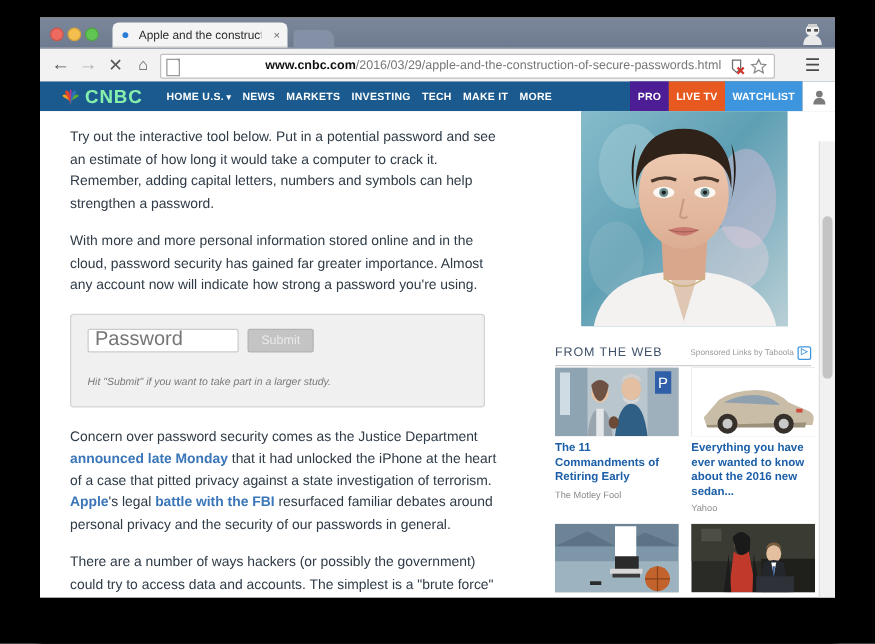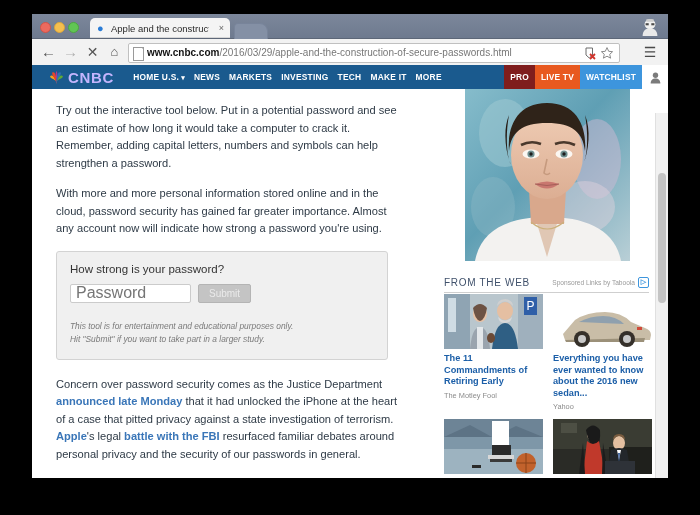--- a/index.html
+++ b/index.html
@@ -59,21 +59,21 @@
   .navbtn{
     position:absolute;top:4px;width:17px;height:18px;
     font-size:15px;line-height:18px;text-align:center;color:#555;
   }
   #back{left:8px;}
   #fwd{left:30px;color:#b0b0b0;}
   #stop{left:52px;font-size:14px;}
   #home{left:74px;font-size:13px;}
   #omnibox{
     position:absolute;left:96px;top:4px;right:48px;height:18px;
-    background:#fff;border:1px solid #c0c0c0;border-radius:2px;
+    background:#fff;border:1px solid #c0c0c0;border-radius:2px;text-align:right;
   }
   #page-icon{
     position:absolute;left:4px;top:3px;width:9px;height:12px;
     background:#fff;border:1px solid #9a9a9a;
   }
   #page-icon:after{
     content:"";position:absolute;right:-1px;top:-1px;
     border-left:3px solid transparent;border-top:3px solid #9a9a9a;
   }
   #url{
@@ -92,34 +92,34 @@
     position:absolute;left:0;top:51px;width:636px;height:413px;
     background:#fff;overflow:hidden;
   }
   
   #cnbc-nav{
     position:relative;height:24px;background:#1a5a8e;
     display:flex;align-items:center;
   }
   #peacock{width:17px;height:15px;margin-left:16px;flex:none;}
   #cnbc-word{
-    margin-left:3px;color:#c4b5fd;font-size:15px;font-weight:bold;letter-spacing:.7px;
+    margin-left:3px;color:#86efac;font-size:15px;font-weight:bold;letter-spacing:.7px;
     font-family:"Liberation Sans", sans-serif;flex:none;
   }
   #nav-links{display:flex;align-items:center;margin-left:19px;flex:1;}
   .navlink{
     color:#ffffff;font-size:8.4px;font-weight:bold;letter-spacing:.25px;
     margin-right:9px;white-space:nowrap;
   }
   .caret{font-size:7px;margin-left:2px;}
   .navpill{
     height:24px;display:flex;align-items:center;padding:0 6px;
     color:#fff;font-size:8.4px;font-weight:bold;letter-spacing:.2px;white-space:nowrap;flex:none;
   }
-  #pill-pro{background:#7f1d1d;}
+  #pill-pro{background:#4c1d95;}
   #pill-livetv{background:#e8591f;}
   #pill-watchlist{background:#3d95dd;}
   #nav-avatar{
     width:26px;height:24px;background:#ffffff;flex:none;
     display:flex;align-items:center;justify-content:center;
   }
   
   #pagebody{position:relative;height:389px;background:#fff;}
   #article{
     position:absolute;left:24px;top:0;width:350px;
@@ -294,26 +294,24 @@
         </div>
       </div>
 
       <div id="pagebody">
 
         <div id="article">
           <p>Try out the interactive tool below. Put in a potential password and see an estimate of how long it would take a computer to crack it. Remember, adding capital letters, numbers and symbols can help strengthen a password.</p>
           <p>With more and more personal information stored online and in the cloud, password security has gained far greater importance. Almost any account now will indicate how strong a password you're using.</p>
 
           <div id="pw-widget">
-            <div id="pw-title">How strong is your password?</div>
             <div id="pw-row">
               <input id="pw-input" type="text" placeholder="Password" style="">
               <button id="pw-submit">Submit</button>
             </div>
-            <div class="pw-note">This tool is for entertainment and educational purposes only.</div>
             <div class="pw-note">Hit "Submit" if you want to take part in a larger study.</div>
           </div>
 
           <p><span>Concern over password security comes as the Justice Department </span><a href="#">announced late Monday</a><span> that it had unlocked the iPhone at the heart of a case that pitted privacy against a state investigation of terrorism. </span><a href="#">Apple</a><span>'s legal </span><a href="#">battle with the FBI</a><span> resurfaced familiar debates around personal privacy and the security of our passwords in general.</span></p>
 
           <p>There are a number of ways hackers (or possibly the government) could try to access data and accounts. The simplest is a "brute force" attack in which a computer tries out different combinations of characters, trying</p>
         </div>
 
         <div id="rail">
 

